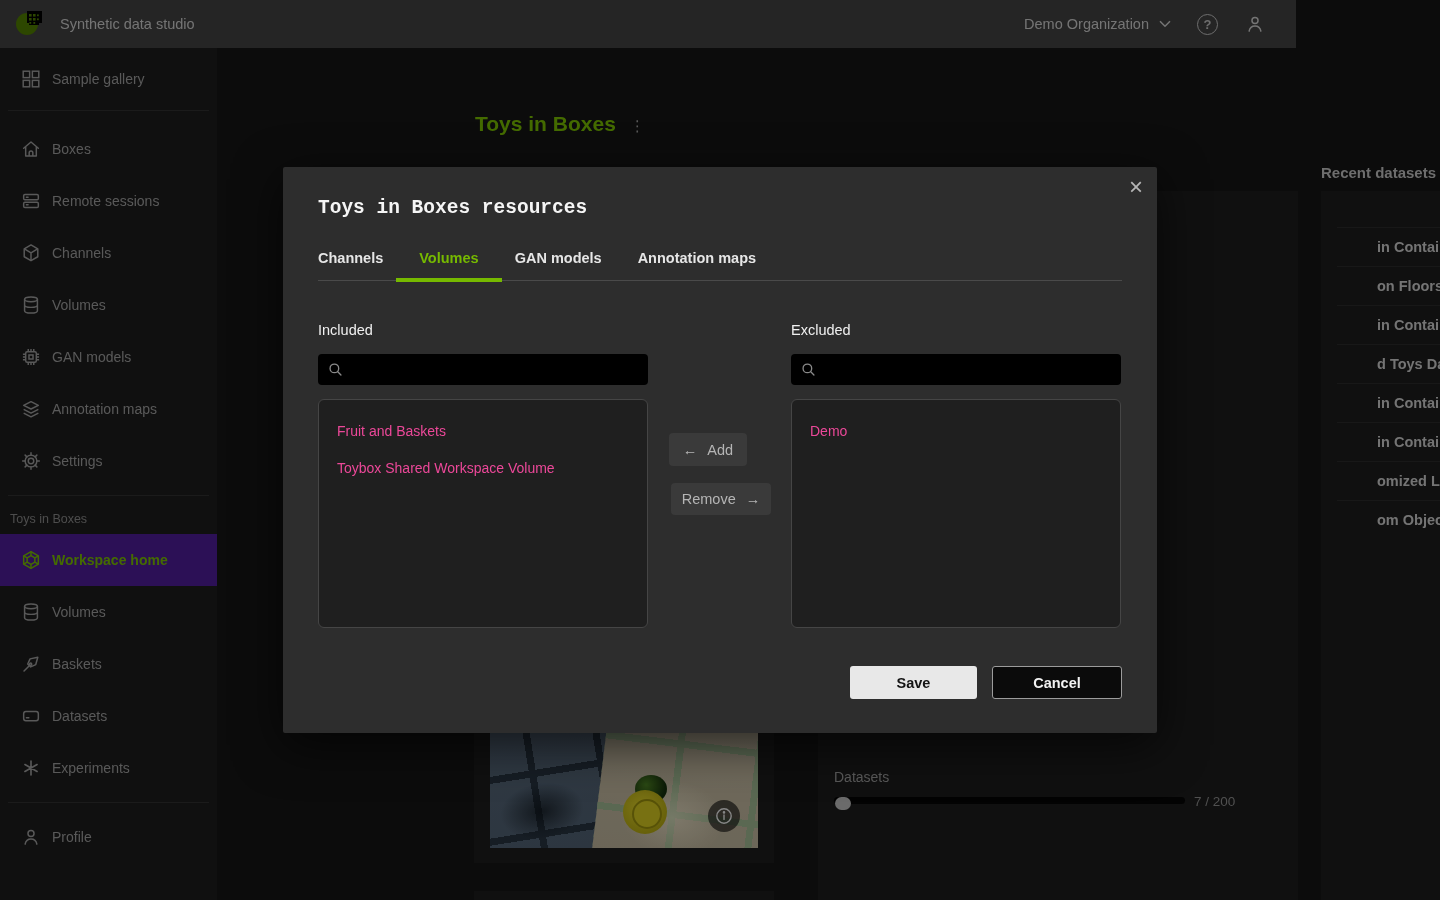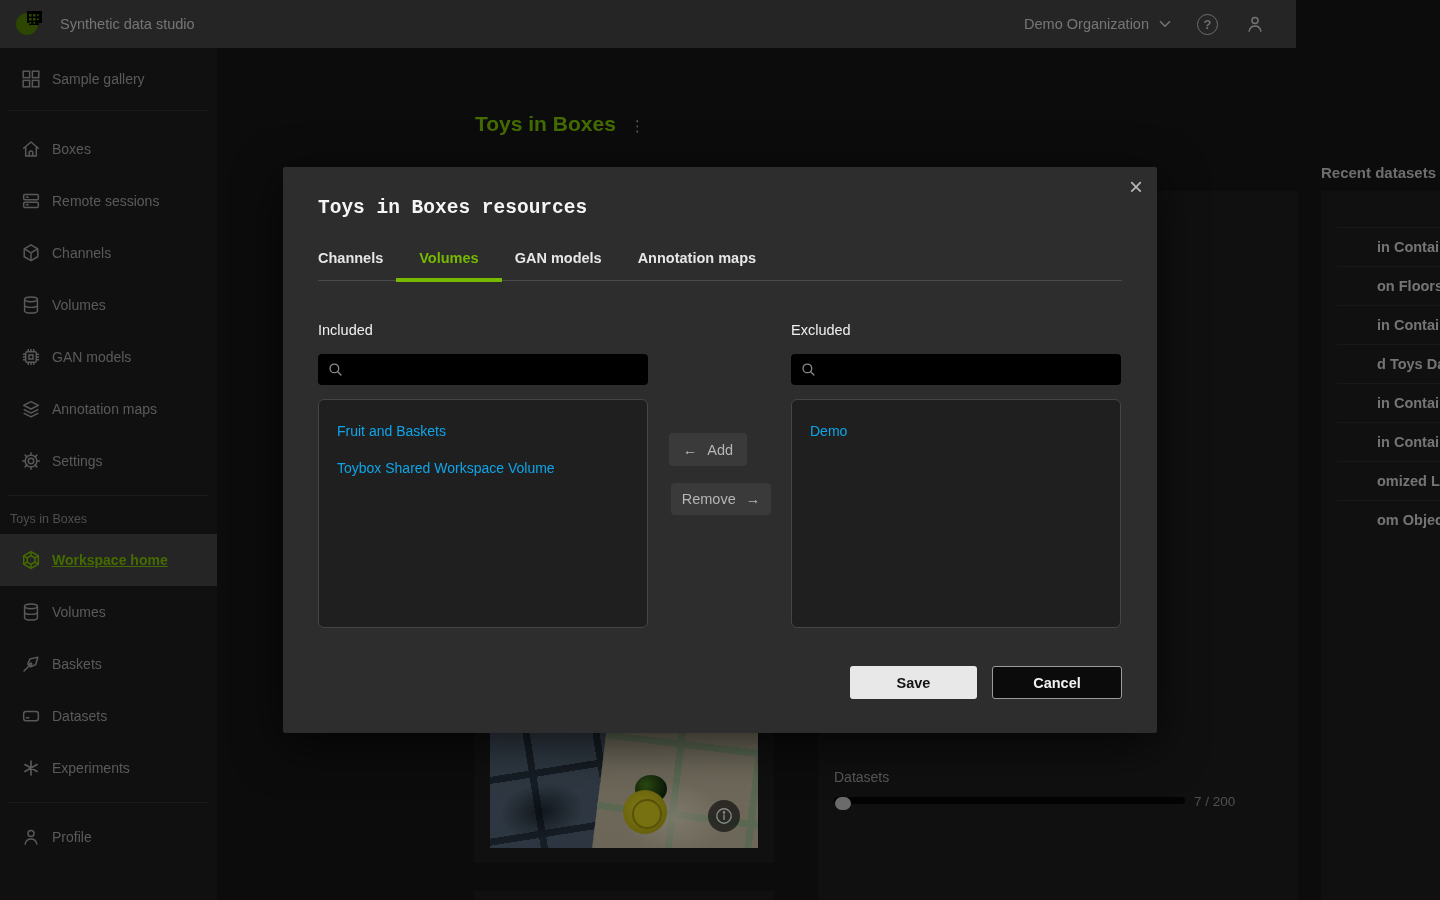--- a/index.html
+++ b/index.html
@@ -14,21 +14,21 @@
   .topbar-right { margin-left:auto; display:flex; align-items:center; gap:26px; padding-right:30px; }
   .org { display:flex; align-items:center; gap:10px; color:#c9c9c9; font-size:14.5px; cursor:pointer; }
   .help-circle { width:21px; height:21px; border:1.6px solid #bdbdbd; border-radius:50%;
     color:#bdbdbd; font-size:13px; font-weight:bold; display:flex; align-items:center; justify-content:center; }
 
   
   .sidebar { position:absolute; left:0; top:48px; width:217px; height:852px; background:#1d1d1d; z-index:5; }
   .side-item { height:52px; display:flex; align-items:center; gap:10px; padding-left:20px;
     color:#9a9a9a; font-size:14px; cursor:pointer; }
   .side-item svg { flex:0 0 auto; }
-  .side-item.active { background:#404040; color:#76b900; font-weight:700;text-decoration:underline; }
+  .side-item.active { background:#4c1d95; color:#76b900; font-weight:700; }
   .side-divider { height:1px; background:#2f2f2f; margin:5px 8px 12px 8px; }
   .side-divider.tight { margin:8px 8px 6px 8px; }
   .side-label { color:#858585; font-size:12.5px; padding:10px 10px 8px 10px; }
   .side-item.first { margin-top:5px; }
   .side-item.profile { margin-top:8px; }
 
   
   .main { position:absolute; left:217px; top:48px; right:0; bottom:0; background:#151515; z-index:1; }
   .page-title-row { position:absolute; left:258px; top:64px; display:flex; align-items:baseline; gap:14px; }
   .page-title { color:#76b900; font-size:21px; font-weight:600; }
@@ -96,21 +96,21 @@
   .tab { font-size:14.5px; font-weight:700; color:#e6e6e6; position:relative; cursor:pointer; }
   .tab.active { color:#76b900; }
   .tab.active::after { content:""; position:absolute; left:-23px; right:-23px; bottom:-16px; height:4px; background:#76b900; }
   .panel-label { position:absolute; top:155px; color:#f0f0f0; font-size:14.5px; font-weight:400; }
   .search-box { position:absolute; top:187px; width:330px; height:31px; background:#000; border-radius:4px;
     display:flex; align-items:center; padding-left:10px; gap:8px; }
   .search-box input { background:transparent; border:none; outline:none; color:#ddd; font-size:14px;
     width:280px; font-family:"Liberation Sans",sans-serif; }
   .list-box { position:absolute; top:232px; width:330px; height:229px; background:#1f1f1f;
     border:1px solid #454545; border-radius:6px; padding-top:12px; }
-  .list-item { height:37px; display:flex; align-items:center; padding:0 18px; color:#0ea5e9; font-size:14px; cursor:pointer; }
+  .list-item { height:37px; display:flex; align-items:center; padding:0 18px; color:#ec4899; font-size:14px; cursor:pointer; }
   .gutter-btn { position:absolute; background:#3a3a3a; border:none; border-radius:4px; color:#b5b5b5;
     font-size:14.5px; font-family:"Liberation Sans",sans-serif; display:flex; align-items:center;
     justify-content:center; gap:10px; cursor:pointer; }
   #btn-add { left:386px; top:266px; width:78px; height:33px; }
   #btn-remove { left:388px; top:316px; width:100px; height:32px; }
   .footer-btn { position:absolute; top:499px; height:33px; border-radius:3px; font-size:14.5px; font-weight:600;
     font-family:"Liberation Sans",sans-serif; cursor:pointer; display:flex; align-items:center; justify-content:center; }
   #btn-save { left:567px; width:127px; background:#e8e8e8; color:#141414; border:none; }
   #btn-cancel { left:709px; width:130px; background:#0b0b0b; color:#f2f2f2; border:1px solid #9c9c9c; }
 </style>

